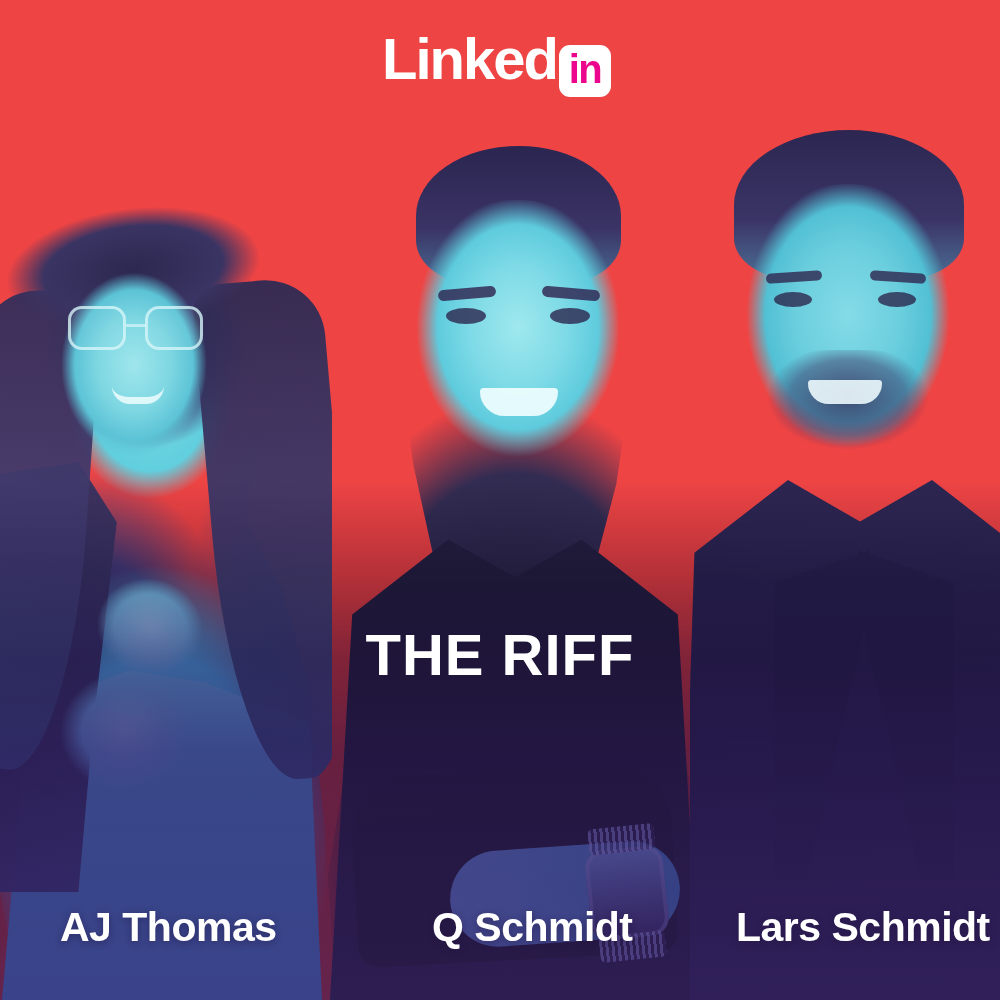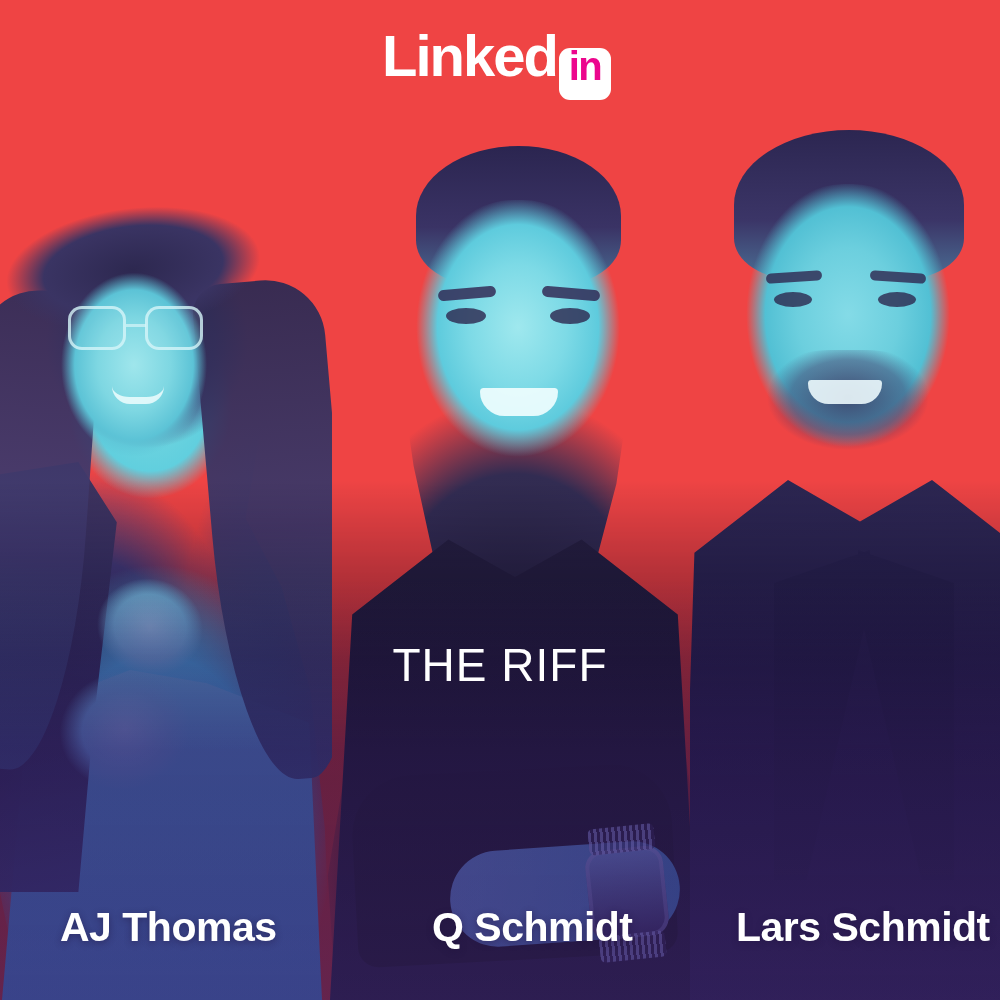--- a/index.html
+++ b/index.html
@@ -23,21 +23,21 @@
   .logo{
     display:flex;align-items:baseline;
     color:#ffffff;
     font-size:58px;
     font-weight:bold;
     letter-spacing:-2px;
     line-height:1;
   }
   .logo .word-linked{display:inline-block;}
   .logo .in-badge{
-    display:inline-flex;align-items:flex-start;justify-content:center;
+    display:inline-flex;align-items:center;justify-content:center;
     width:52px;height:52px;
     background:#ffffff;
     border-radius:11px;
     margin:0 7px 0 2px;
     position:relative;top:6px;
   }
   .logo .in-badge span{
     color:#ec068d;
     font-size:40px;font-weight:bold;
     letter-spacing:-1.5px;
@@ -308,25 +308,25 @@
     color:#ffffff;
   }
   .title-eyebrow{
     font-size:42px;
     font-weight:300;
     letter-spacing:3.5px;
     line-height:1;
     white-space:nowrap;
   }
   .title-main{
-    font-size:46px;
-    font-weight:normal;
+    font-size:58px;
+    font-weight:bold;
     letter-spacing:1px;
     line-height:1;
-    margin-top:16px;
+    margin-top:0;
     white-space:nowrap;
   }
 
   
   .names{
     position:absolute;left:0;right:0;bottom:52px;
     z-index:55;
     display:flex;
     align-items:flex-end;
     pointer-events:none;

